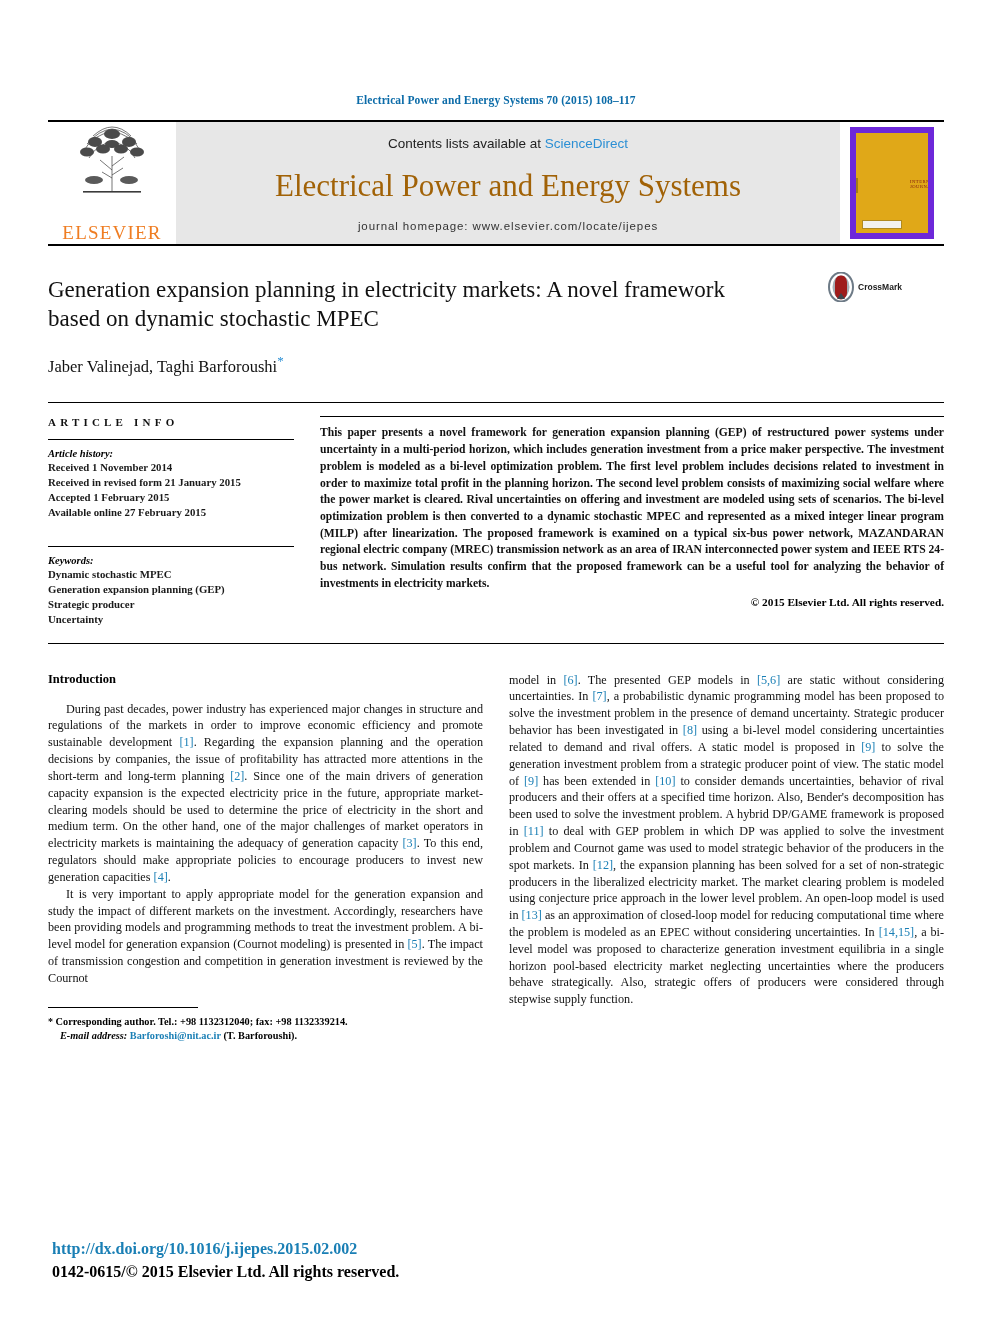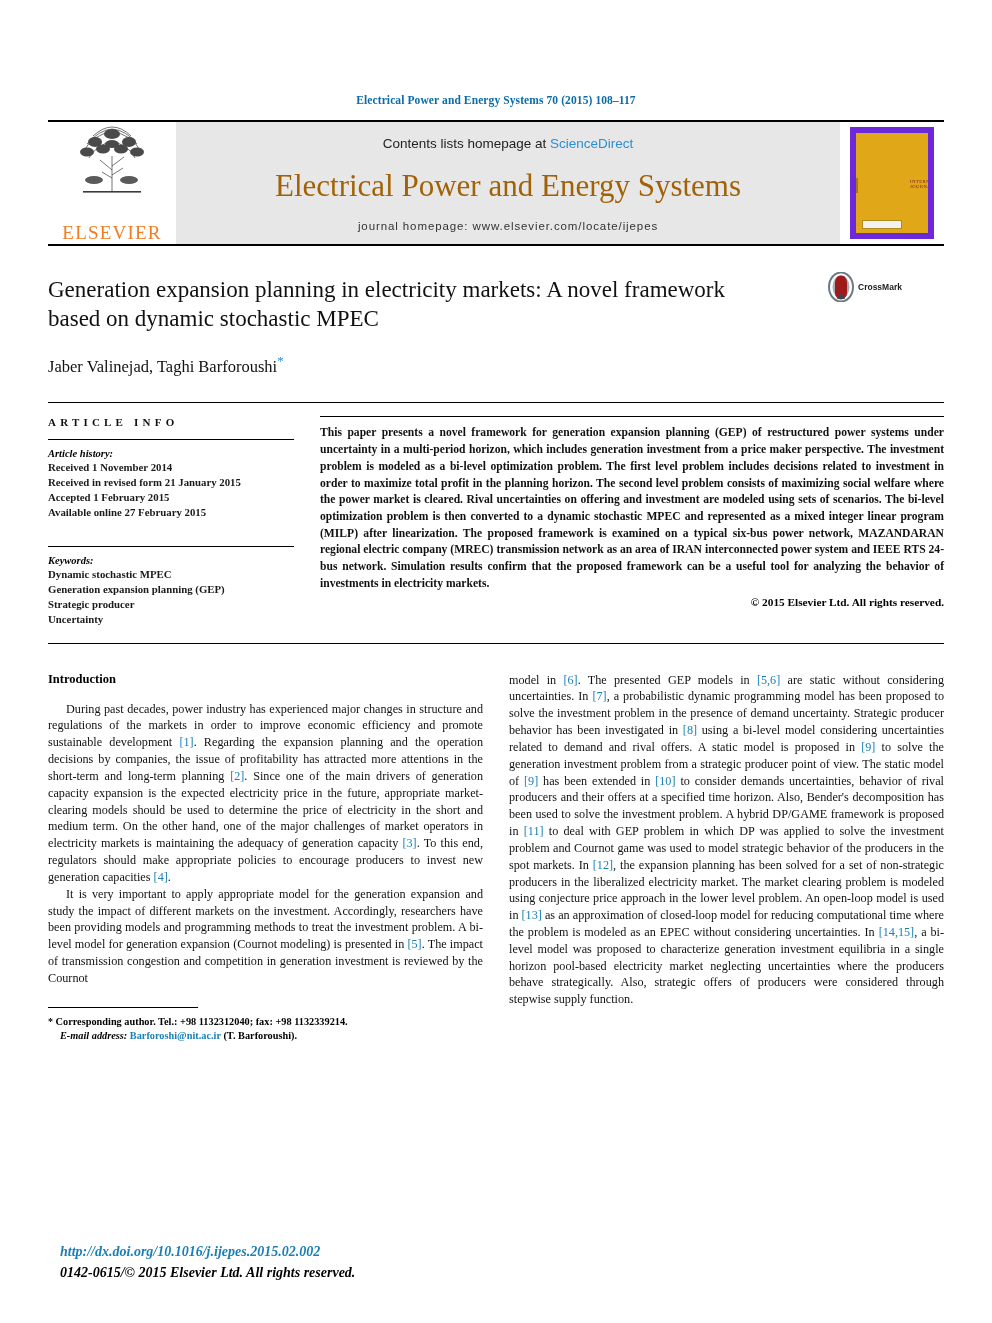--- a/index.html
+++ b/index.html
@@ -237,26 +237,25 @@
     width: 150px;
   }
   .footnote-wrap { width: 100%; }
   .fn-line { font-size: 10.3px; line-height: 1.42; font-weight: bold; }
   .fn-line .fn-star { font-size: 10px; }
   .fn-italic { font-style: italic; }
 
   
   .page-footer {
     position: absolute;
-    left: 60px;
+    left: 52px;
     bottom: 40px;
-    font-size: 14px;
+    font-size: 16px;
     line-height: 1.45;
     font-weight: bold;
-    font-style: italic;
   }
   .page-footer .doi { color: #1a7fb5; }
 </style>
 </head>
 <body>
 
 <div class="page">
 
   <div class="runhead">Electrical Power and Energy Systems 70 (2015) 108–117</div>
 
@@ -287,21 +286,21 @@
           <ellipse cx="25" cy="58" rx="9" ry="4"></ellipse>
           <ellipse cx="60" cy="58" rx="9" ry="4"></ellipse>
         </g>
         <rect x="14" y="69" width="58" height="1.6" fill="#3b3b3b"></rect>
       </svg>
       <div class="elsevier-word">ELSEVIER</div>
     </div>
 
     <div class="masthead-center">
       <div class="contents-line">
-        <span>Contents lists homepage at </span><span class="sd">ScienceDirect</span>
+        <span>Contents lists available at </span><span class="sd">ScienceDirect</span>
       </div>
       <div class="journal-title">Electrical Power and Energy Systems</div>
       <div class="homepage-line">journal homepage: www.elsevier.com/locate/ijepes</div>
     </div>
 
     <div class="cover-col">
       <div class="cover">
         <div class="cov-badge"></div>
         <div class="cov-sup">INTERNATIONAL JOURNAL OF</div>
         <div class="cov-l c1">ELECTRICAL</div>

